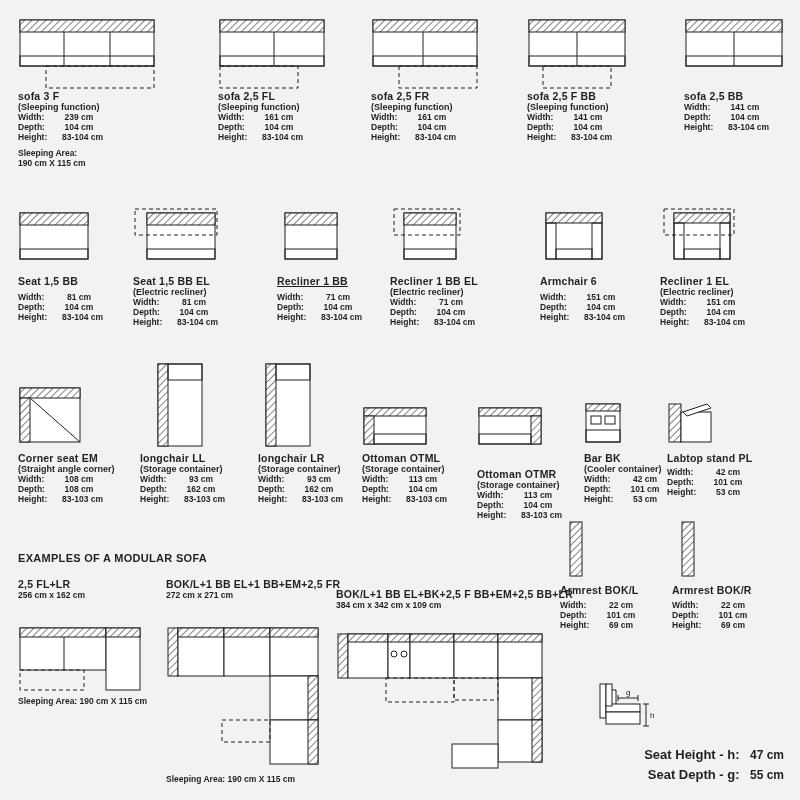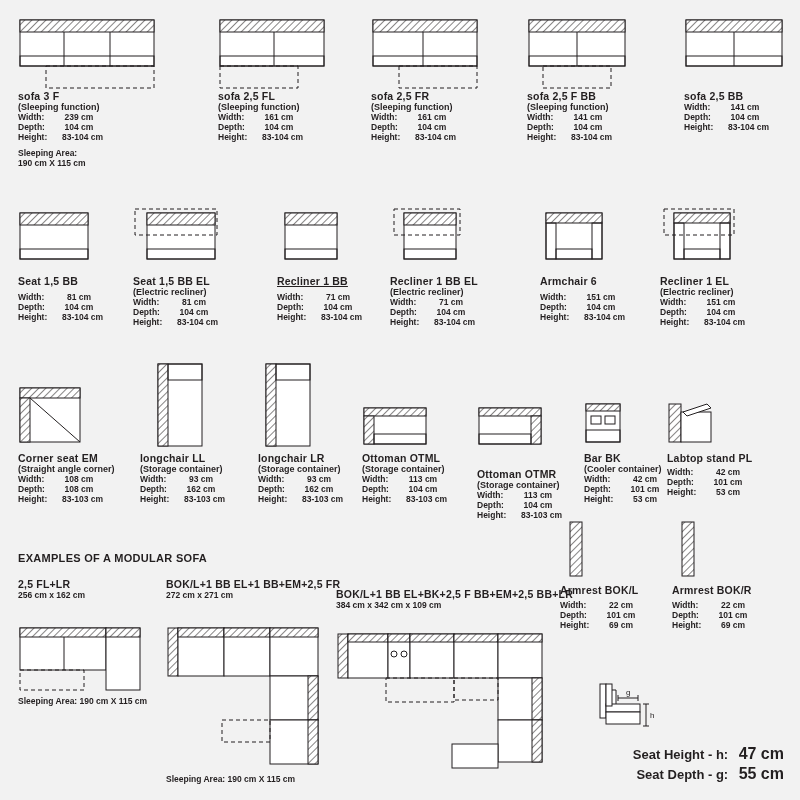--- a/index.html
+++ b/index.html
@@ -21,21 +21,21 @@
   .sleep{font-size:8.5px;font-weight:bold;}
   .secthead{font-size:11px;font-weight:bold;letter-spacing:.3px;}
   .dimline{font-size:8.5px;font-weight:bold;}
   .sleepnote{font-size:8.5px;font-weight:bold;}
   svg{display:block;overflow:visible;}
   .ln{stroke:#231f20;stroke-width:1;fill:none;}
   .ln-fill{stroke:#231f20;stroke-width:1;fill:#ffffff;}
   .dash{stroke:#231f20;stroke-width:1;fill:none;stroke-dasharray:4 3;}
   .footer{position:absolute;}
   .ftlbl{font-size:13px;font-weight:bold;}
-  .ftval{font-size:16px;font-weight:bold;}
+  .ftval{font-size:12px;font-weight:bold;}
 </style>
 </head>
 <body>
 
 <div class="canvas">
 
   <svg width="0" height="0" style="position:absolute">
     <defs>
       <pattern id="hatch" width="5" height="5" patternTransform="rotate(45)" patternUnits="userSpaceOnUse">
         <rect width="5" height="5" fill="#ffffff"></rect>

